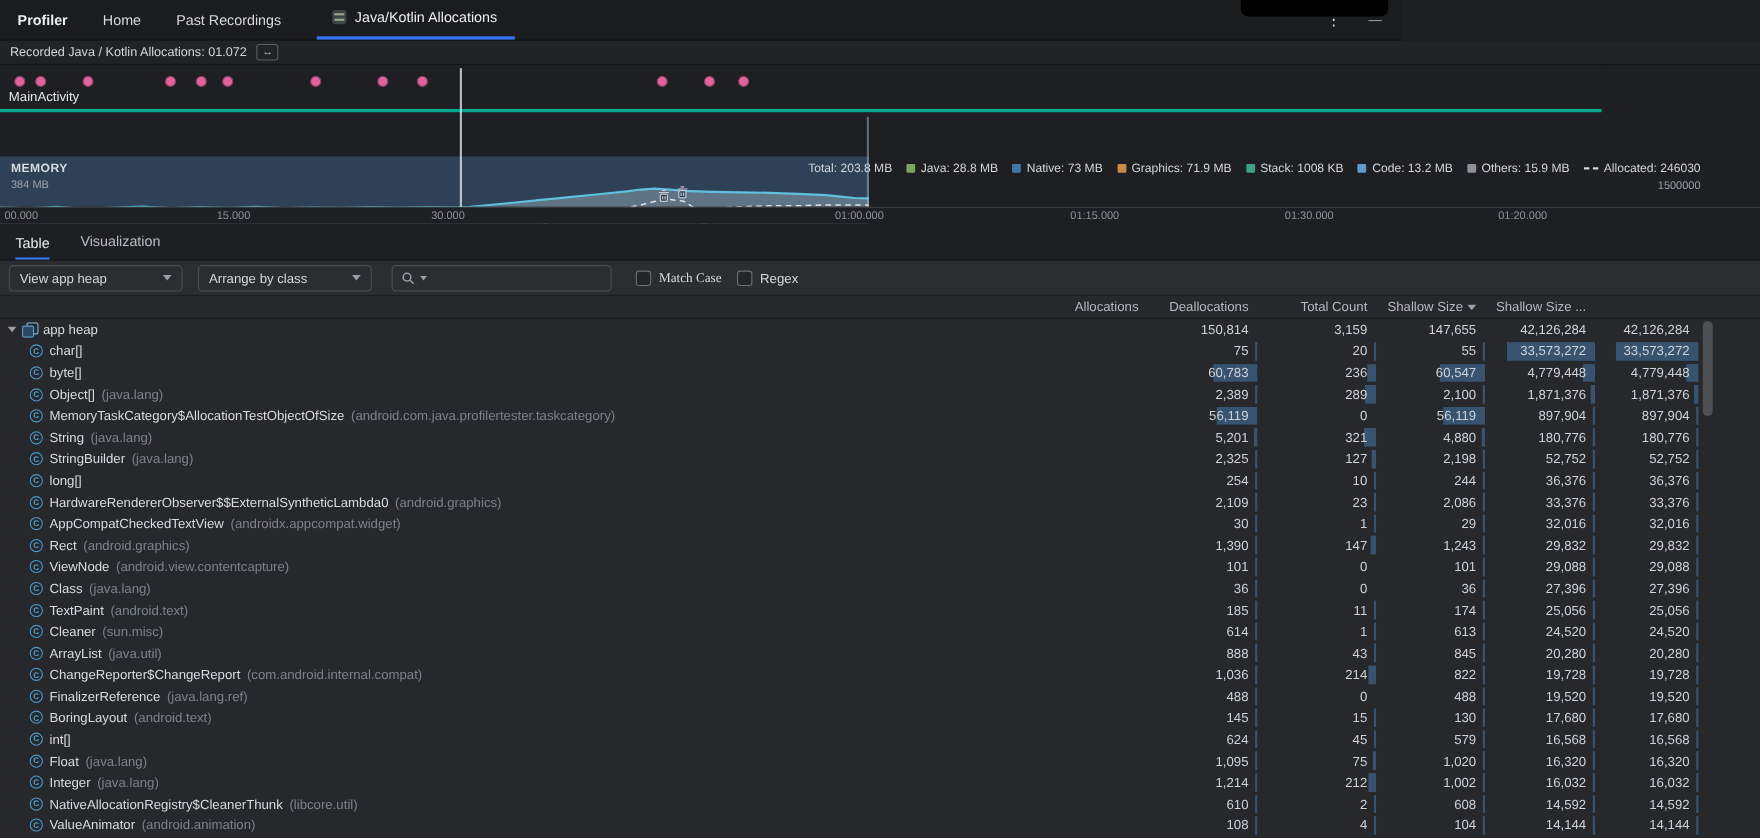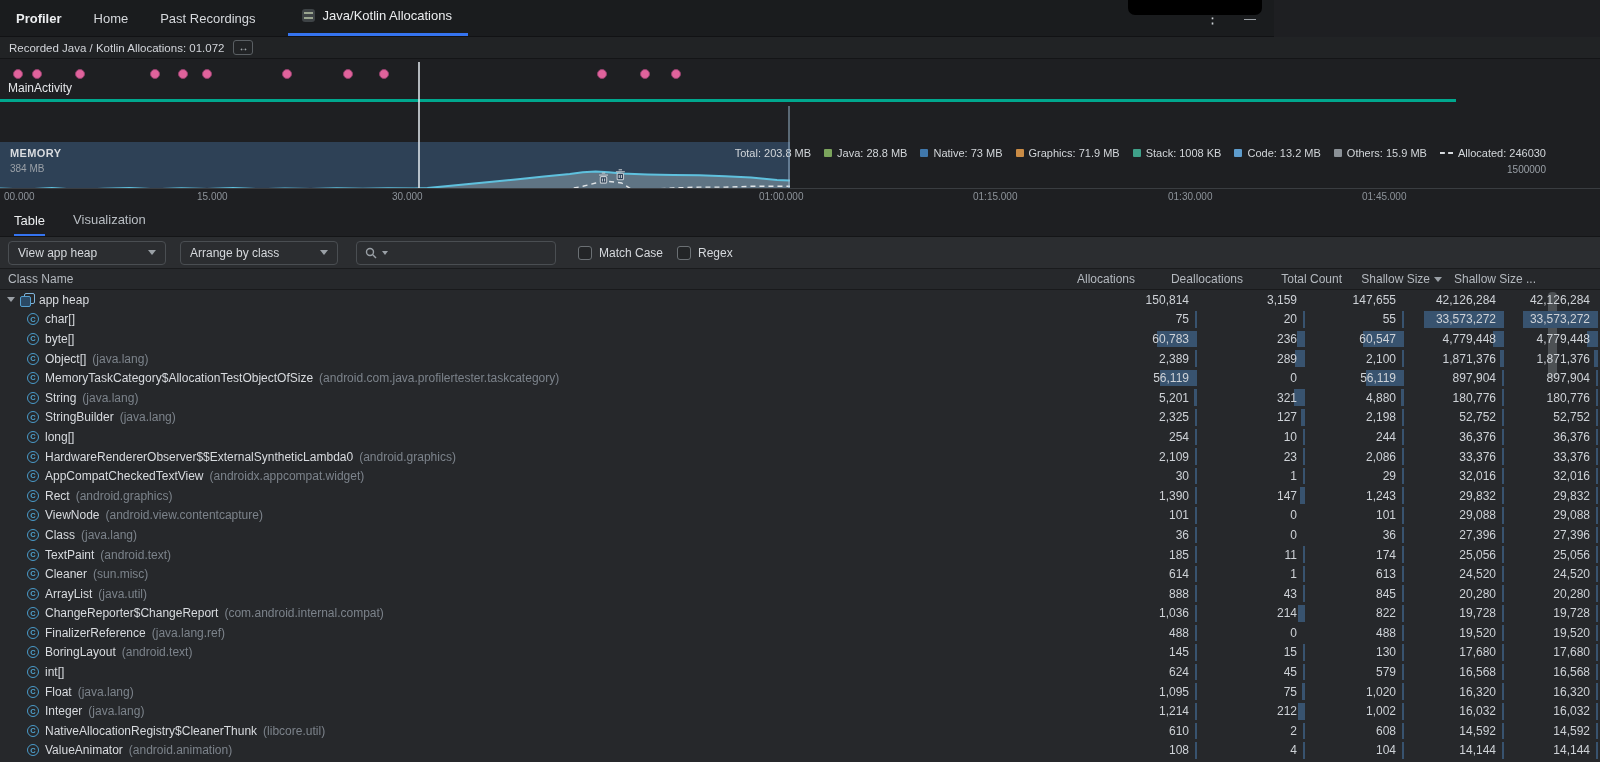--- a/index.html
+++ b/index.html
@@ -77,35 +77,35 @@
     display:flex; align-items:center; justify-content:space-between; padding:0 9px;
     font-size:12px; color:#d5d8dc; }
   .chev { width:0; height:0; border-left:4px solid transparent; border-right:4px solid transparent;
     border-top:5px solid #9aa0a6; flex:none; }
   .chev.small { border-left-width:3px; border-right-width:3px; border-top-width:4px; }
   .searchbox { height:24px; width:200px; border:1px solid #4a4e52; border-radius:4px; background:#2b2d30;
     display:flex; align-items:center; gap:5px; padding:0 8px; margin-left:4px; }
   .searchbox input { flex:1; background:transparent; border:none; outline:none; color:#d5d8dc;
     font-size:12px; font-family:"Liberation Sans", sans-serif; min-width:0; }
   .cbwrap { display:flex; align-items:center; gap:7px; font-size:12px; color:#d5d8dc; }
-  .cbwrap.first { margin-left:8px; }
+  .cbwrap.first { margin-left:8px;font-family:Liberation Serif, serif; }
   .cb { width:14px; height:14px; border:1px solid #6b7074; border-radius:3px; background:#232527; flex:none; }
 
   
   .thead { position:absolute; left:0; top:269px; width:1600px; height:21px; background:#26282b;
     border-bottom:1px solid #191a1c; display:grid;
     grid-template-columns:1fr 100px 108px 99px 100px 94px; padding-right:54px;
     align-items:center; font-size:12px; color:#b4b9bf; }
   .th { text-align:right; padding-right:10px; white-space:nowrap; display:flex;
     justify-content:flex-end; align-items:center; gap:4px; }
   .th.first { justify-content:flex-start; text-align:left; padding-left:8px; }
   .sort-chev { width:0; height:0; border-left:4px solid transparent; border-right:4px solid transparent;
     border-top:5px solid #9aa0a6; }
   .tbody { position:absolute; left:0; top:290px; width:1600px; height:472px; background:#26282b; overflow:hidden; }
-  .trow { display:grid; grid-template-columns:1fr 100px 108px 99px 100px 94px; 
+  .trow { display:grid; grid-template-columns:1fr 100px 108px 99px 100px 94px; padding-right:54px;
     height:19.6px; align-items:center; font-size:12px; }
   .name-cell { display:flex; align-items:center; gap:6px; padding-left:27px; overflow:hidden;
     white-space:nowrap; color:#d3d7db; }
   .trow.root .name-cell { padding-left:7px; gap:5px; }
   .cname { color:#d8dbdf; }
   .pkg { color:#7c838b; }
   .num-cell { position:relative; text-align:right; padding-right:10px; color:#ced2d7; height:100%;
     display:flex; align-items:center; justify-content:flex-end; }
   .num-cell .bar { position:absolute; right:2px; top:1.5px; bottom:1.5px; background:#38536f; z-index:0; }
   .num-cell .val { position:relative; z-index:1; }
@@ -261,21 +261,21 @@
 <div class="vline"></div>
 
 <div class="axisrow">
     <span class="tick" style="left: 4px;">00.000</span>
     <span class="tick" style="left: 197px;">15.000</span>
     <span class="tick" style="left: 392px;">30.000</span>
     <span class="tick" style="left: 587px; margin-top: 12px;">45.000</span>
     <span class="tick" style="left: 759px;">01:00.000</span>
     <span class="tick" style="left: 973px;">01:15.000</span>
     <span class="tick" style="left: 1168px;">01:30.000</span>
-    <span class="tick" style="left: 1362px;">01:45.000</span>
+    <span class="tick" style="left: 1362px;">01:20.000</span>
   </div>
 
 <div class="viewtabs">
   <span class="vtab active">Table</span>
   <span class="vtab">Visualization</span>
 </div>
 
 <div class="toolbar">
   <div class="select">
     <span>View app heap</span>
@@ -297,21 +297,20 @@
     <span class="cb"></span>
     <span>Match Case</span>
   </label>
   <label class="cbwrap">
     <span class="cb"></span>
     <span>Regex</span>
   </label>
 </div>
 
 <div class="thead">
-  <div class="th first">Class Name</div>
   <div class="th">Allocations</div>
   <div class="th">Deallocations</div>
   <div class="th">Total Count</div>
   <div class="th">
     <span>Shallow Size</span>
     <span class="sort-chev"></span>
   </div>
   <div class="th">Shallow Size ...</div>
 </div>
 

